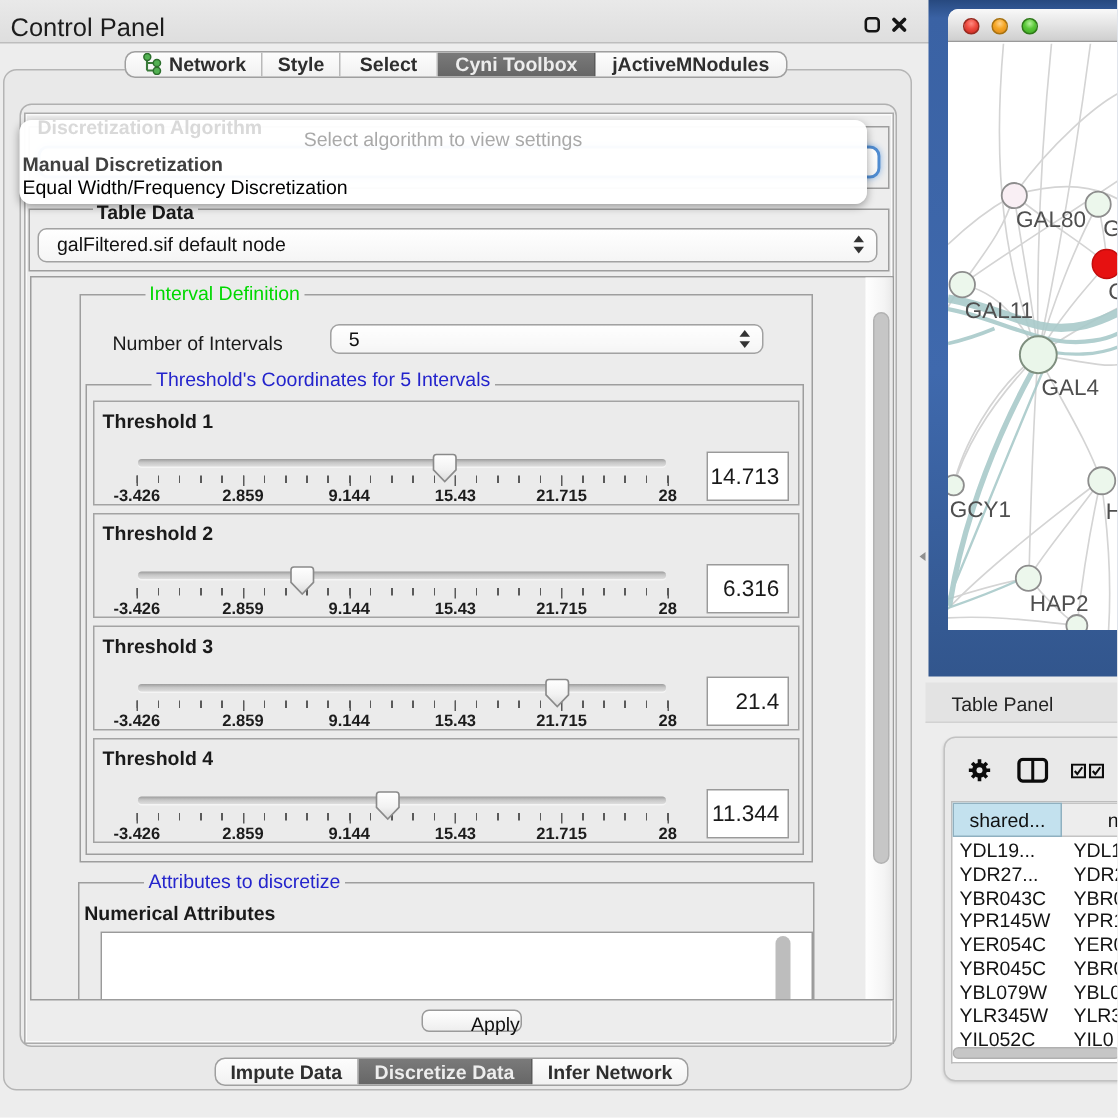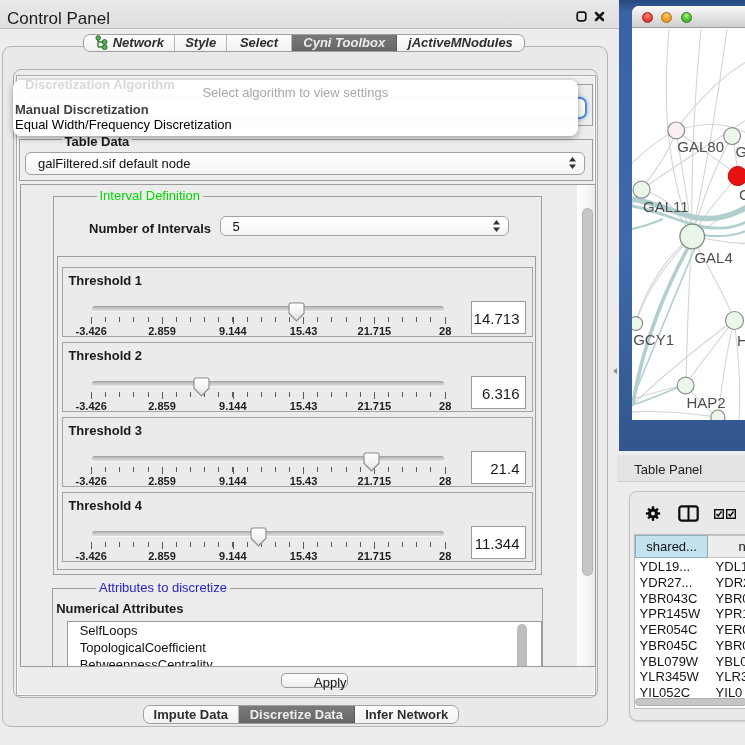--- a/index.html
+++ b/index.html
@@ -19,21 +19,21 @@
 #formpanel { left:15.5px; top:74.5px; width:580px; height:621px; background:#ededed;
   border:1px solid #ababab; box-shadow: inset 0 0 0 1px #fbfbfb; }
 
 
 .tabbar { display:flex; border:1px solid #9f9f9f; border-radius:7px;
   background:linear-gradient(#fdfdfd,#f1f1f1); overflow:hidden; }
 .tabbar .seg { display:flex; align-items:center; justify-content:center;
   border-right:1px solid #b9b9b9; color:#2e2e2e; font-weight:bold; }
 .tabbar .seg:last-child { border-right:none; }
 .tabbar .seg.dark { background:linear-gradient(#7a7a7a,#666666); color:#ededed; border-right:1px solid #5a5a5a; }
-#toptabs { left:83.3px; top:33.5px; width:441.4px; height:18px;font-style:italic; }
+#toptabs { left:83.3px; top:33.5px; width:441.4px; height:18px; }
 #bottabs { left:143.1px; top:704.5px; width:316.3px; height:19.5px; }
 
 
 .group { border:1px solid #9e9e9e; }
 .gtitle { position:absolute; padding:0 3px; line-height:12px;margin-left:40px; }
 
 
 .combo { position:absolute; border:1px solid #a2a2a2; border-radius:6px;
   background:linear-gradient(#ffffff,#f5f5f5); }
 .combo .cv { position:absolute; left:12px; top:50%; transform:translateY(-50%); color:#111; }
@@ -123,30 +123,31 @@
     <linearGradient id="thg" x1="0" y1="0" x2="0" y2="1">
       <stop offset="0" stop-color="#ffffff"></stop>
             <stop offset="0.55" stop-color="#f2f2f2"></stop>
             <stop offset="1" stop-color="#dcdcdc"></stop>
     </linearGradient>
   </defs>
       </svg>
 
   <div class="abs group" style="left:32.5px;top:11.2px;width:489.7px;height:378.7px"></div>
   <div class="abs gtitle" style="left:36.5px;top:5.2px;background:#ececec;color:#00d800">Interval Definition</div>
-  <div class="abs" style="left:69px;top:35.4px;font-weight:bold">Number of Intervals</div>
+  <div class="abs" style="left:55px;top:35.4px;font-weight:normal">Number of Intervals</div>
   <div class="combo" style="left:199.5px;top:30.7px;width:289.8px;height:20.5px">
     <span class="cv">5</span>
     <svg class="ar" width="9" height="14">
           <path d="M4.5,1 L8,5.5 L1,5.5 Z" fill="#333"></path>
           <path d="M4.5,13 L8,8.5 L1,8.5 Z" fill="#333"></path>
         </svg>
   </div>
 
   <div class="abs group" style="left:37px;top:70.4px;width:479.3px;height:313.9px"></div>
+  <div class="abs gtitle" style="left:41px;top:61.9px;background:#ececec;color:#2424cc">Threshold's Coordinates for 5 Intervals</div>
 
   <div class="tpanel" style="top:81.9px">
     <div class="tt">Threshold 1</div>
     <div class="track"></div>
         <div class="ticks"></div>
     <div class="mtick mt0"></div>
         <div class="mtick mt1"></div>
         <div class="mtick mt2"></div>
         <div class="mtick mt3"></div>
         <div class="mtick mt4"></div>
@@ -231,21 +232,20 @@
         </svg>
     <div class="vbox">
           <span>11.344</span>
         </div>
   </div>
 
   <div class="abs group" style="left:32.4px;top:402.9px;width:491px;height:90px"></div>
   <div class="abs gtitle" style="left:36px;top:396.5px;background:#ececec;color:#2424cc">Attributes to discretize</div>
   <div class="abs" style="left:36.2px;top:415.8px;font-weight:bold">Numerical Attributes</div>
   <div class="abs" style="left:47px;top:435.7px;width:475.3px;height:47px;background:#fff;border:1px solid #9a9a9a">
-    <div style="position:absolute;left:11.7px;top:1.5px;line-height:16.9px;color:#111">SelfLoops<br>TopologicalCoefficient<br>BetweennessCentrality</div>
     <div style="position:absolute;right:14.5px;top:2px;width:9.5px;height:60px;background:#bdbdbd;border-radius:5px"></div>
   </div>
 </div>
 
 <div class="abs" style="left:281px;top:673.3px;width:66.6px;height:15px;background:linear-gradient(#ffffff,#eeeeee);border:1px solid #9a9a9a;border-radius:5px;text-align:right;line-height:17px;color:#111">Apply</div>
 <div class="abs tabbar" id="bottabs">
   <div class="seg" style="width:95px">Impute Data</div>
   <div class="seg dark" style="width:117.4px">Discretize Data</div>
   <div class="seg" style="width:103.9px">Infer Network</div>
 </div>

